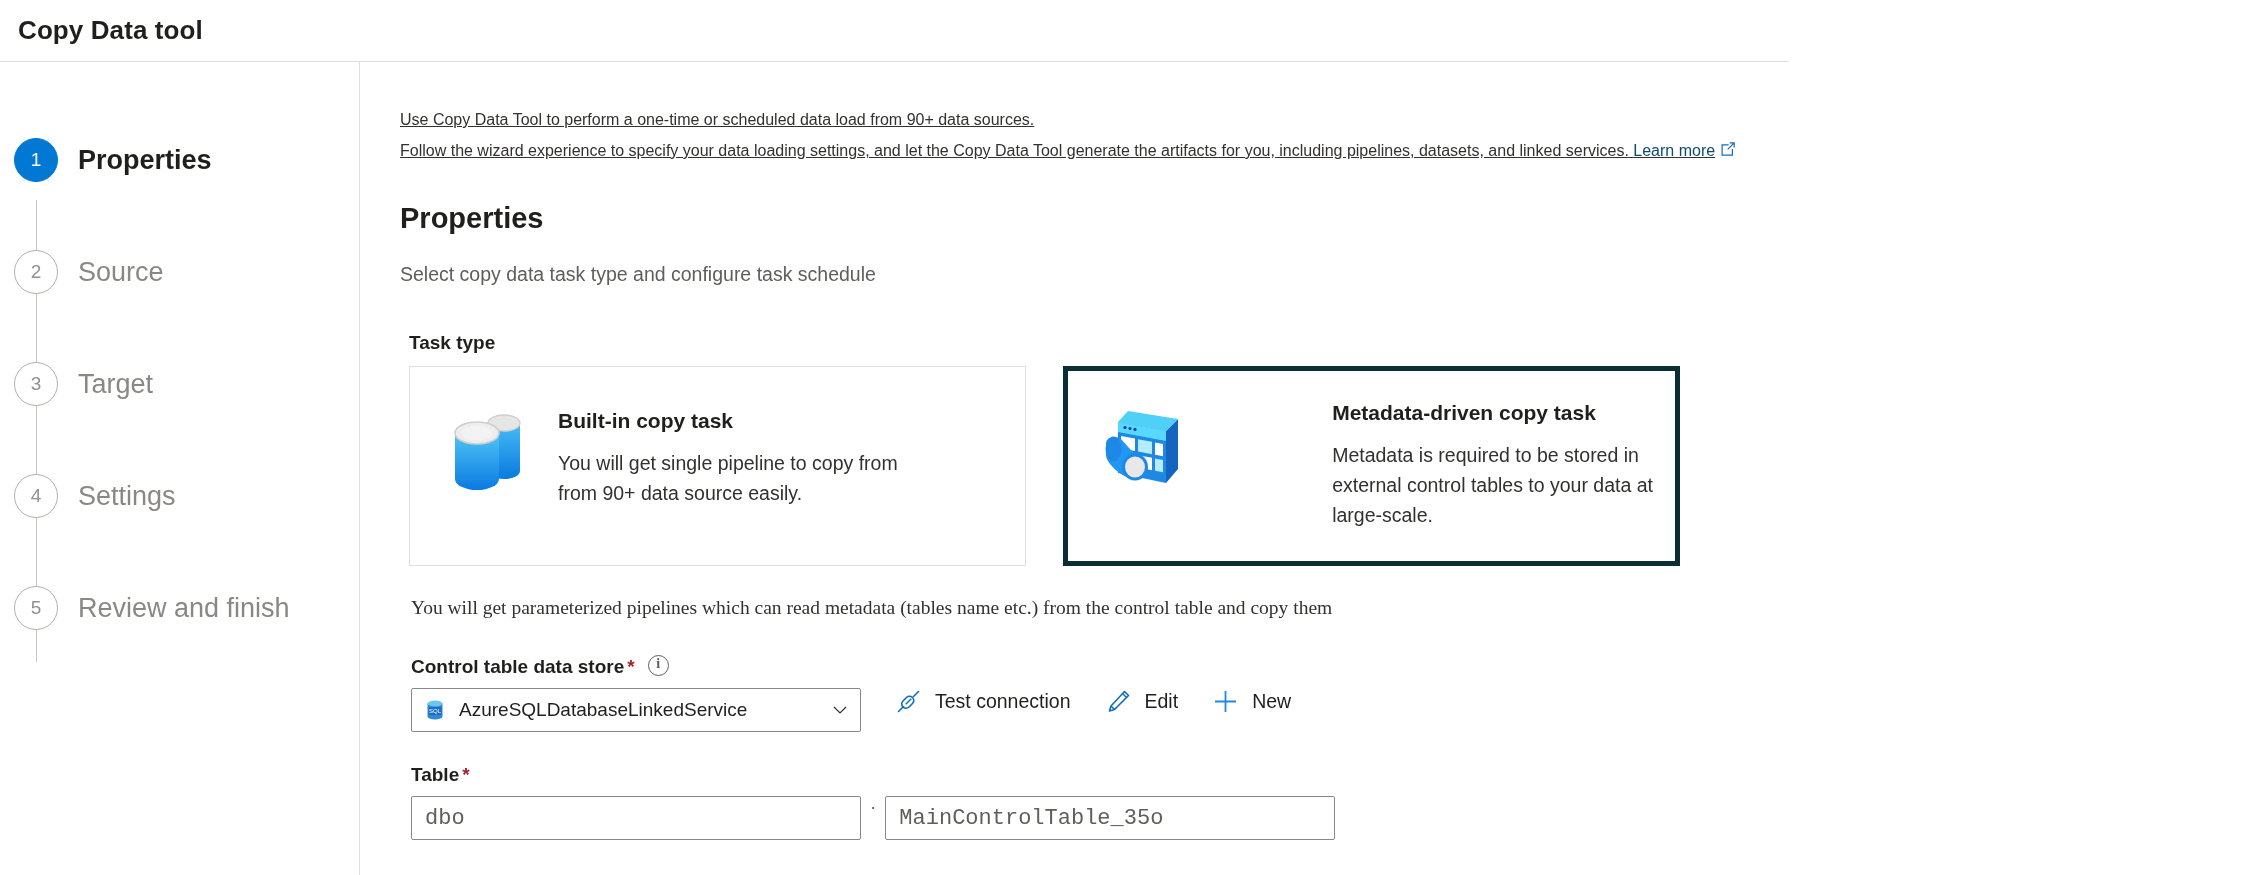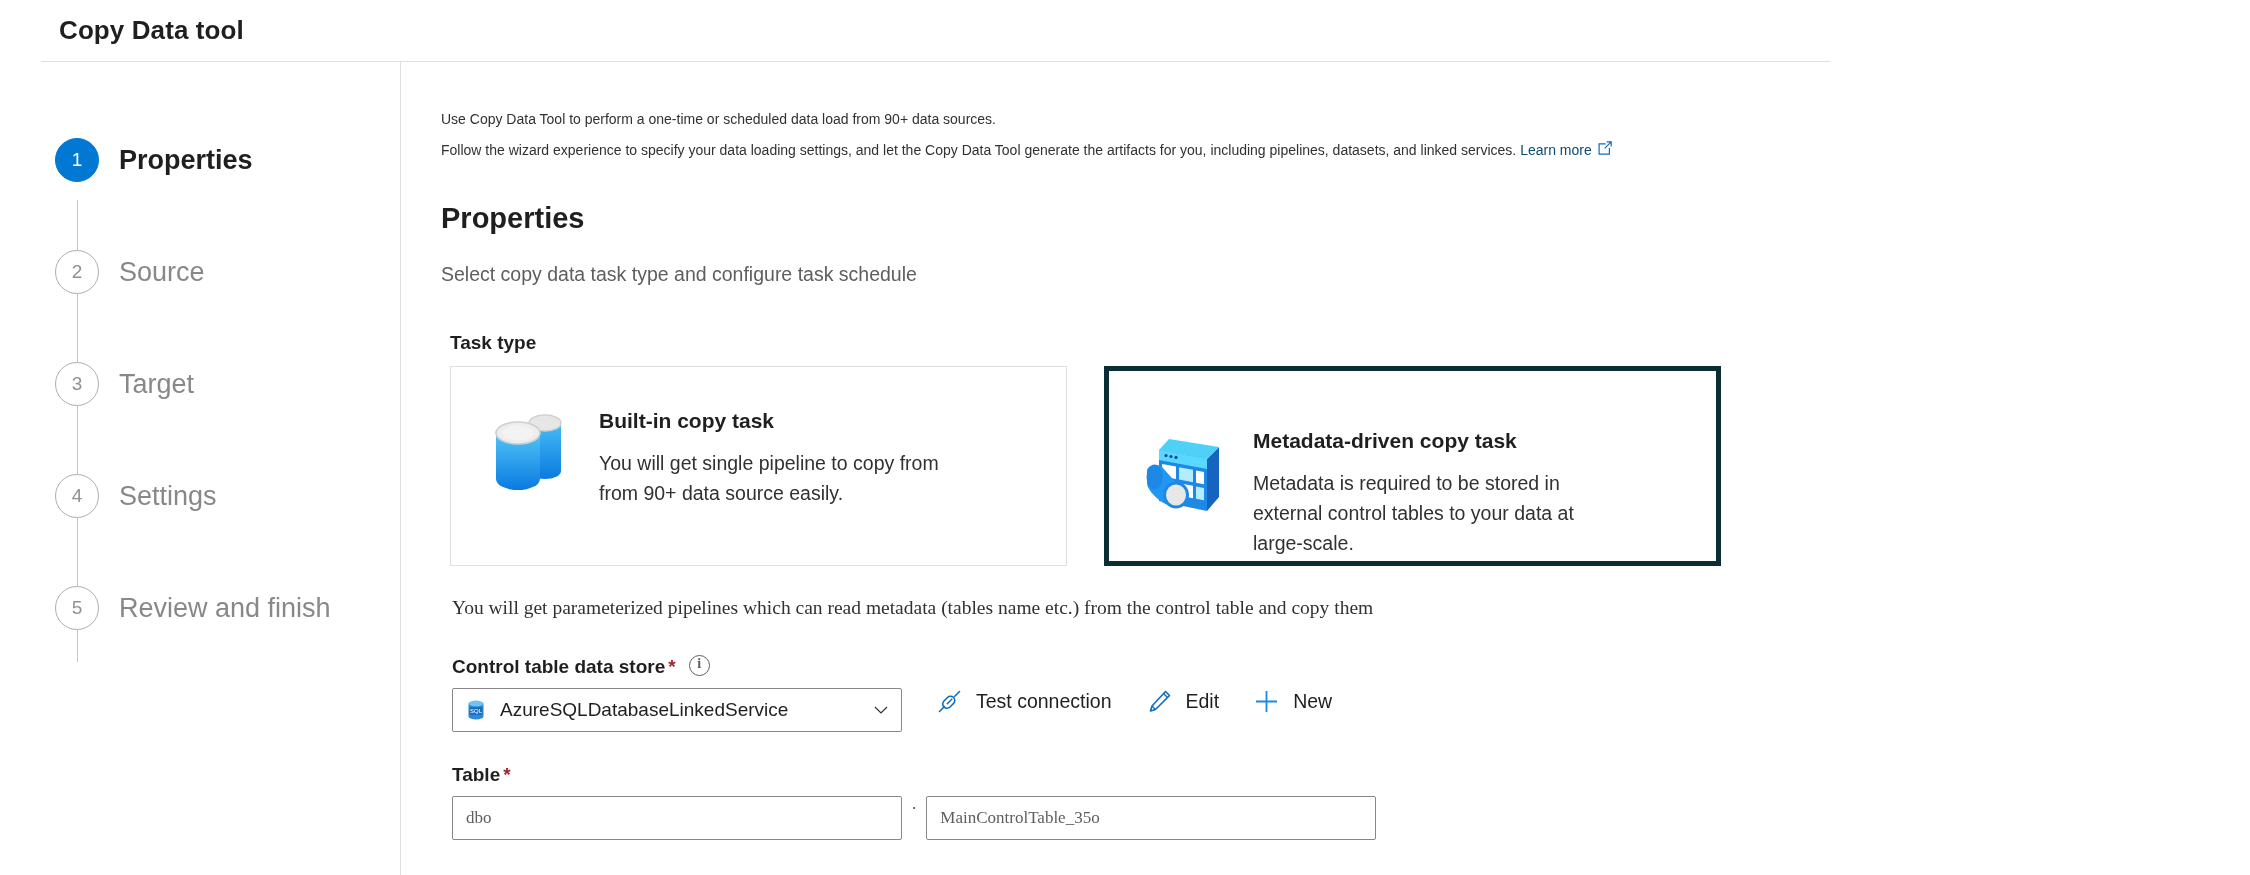--- a/index.html
+++ b/index.html
@@ -13,21 +13,20 @@
     font-family: "Liberation Sans", sans-serif;
     color: #201f1e;
     overflow: hidden;
   }
   .app {
     width: 1789px;
     height: 875px;
     position: relative;
     display: flex;
     flex-direction: column;
-    margin-left: 41px;
   }
   
   .header {
     height: 62px;
     min-height: 62px;
     border-bottom: 1px solid #e1dfdd;
     display: flex;
     align-items: center;
     padding-left: 18px;
     box-sizing: border-box;
@@ -109,23 +108,24 @@
     font-weight: 400;
   }
   
   .main {
     flex: 1;
     padding: 42px 0 0 40px;
     box-sizing: border-box;
     min-width: 0;
   }
   .intro {
-    font-size: 14px;
+    font-size: 16px;
     line-height: 31px;
     color: #323130;
+    text-decoration: underline;
   }
   .intro-line { white-space: nowrap; }
   .link {
     color: #0c4a6e;
     text-decoration: none;
     cursor: pointer;
   }
   .ext-icon {
     display: inline-block;
     width: 16px;
@@ -171,21 +171,22 @@
     align-items: flex-start;
     background: #ffffff;
     cursor: pointer;
   }
   .card.unselected {
     border: 1px solid #e1dfdd;
     padding: 36px 24px 0 30px;
   }
   .card.selected {
     border: 5px solid #0b2e35;
-    padding: 52px 22px 0 26px;
+    padding: 24px 22px 0 26px;
+    justify-content: space-between;
   }
   .card-icon {
     width: 96px;
     min-width: 96px;
     height: 96px;
     margin-right: 22px;
     display: flex;
     align-items: flex-start;
     justify-content: center;
     padding-top: 2px;
@@ -292,23 +293,23 @@
     color: #201f1e;
     white-space: nowrap;
   }
   .textbox {
     width: 450px;
     height: 44px;
     border: 1px solid #8a8886;
     border-radius: 2px;
     box-sizing: border-box;
     padding: 0 13px;
-    font-size: 17px;
+    font-size: 22px;
     color: #605e5c;
-    font-family: Liberation Serif, serif;
+    font-family: Liberation Mono, monospace;
     background: #ffffff;
     outline: none;
   }
   .dot-sep {
     margin: 0 9px;
     font-size: 19px;
     color: #605e5c;
   }
 </style>
 </head>

